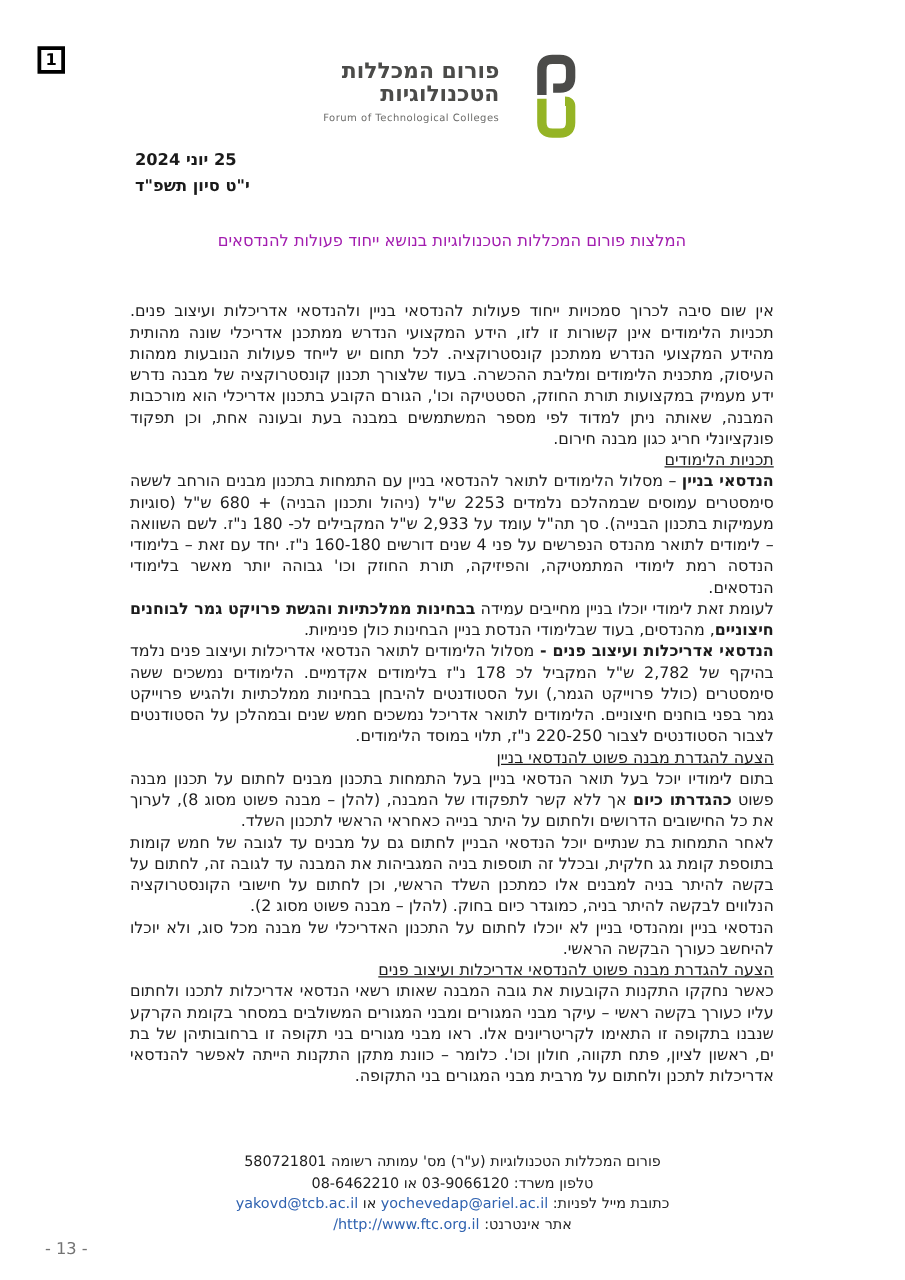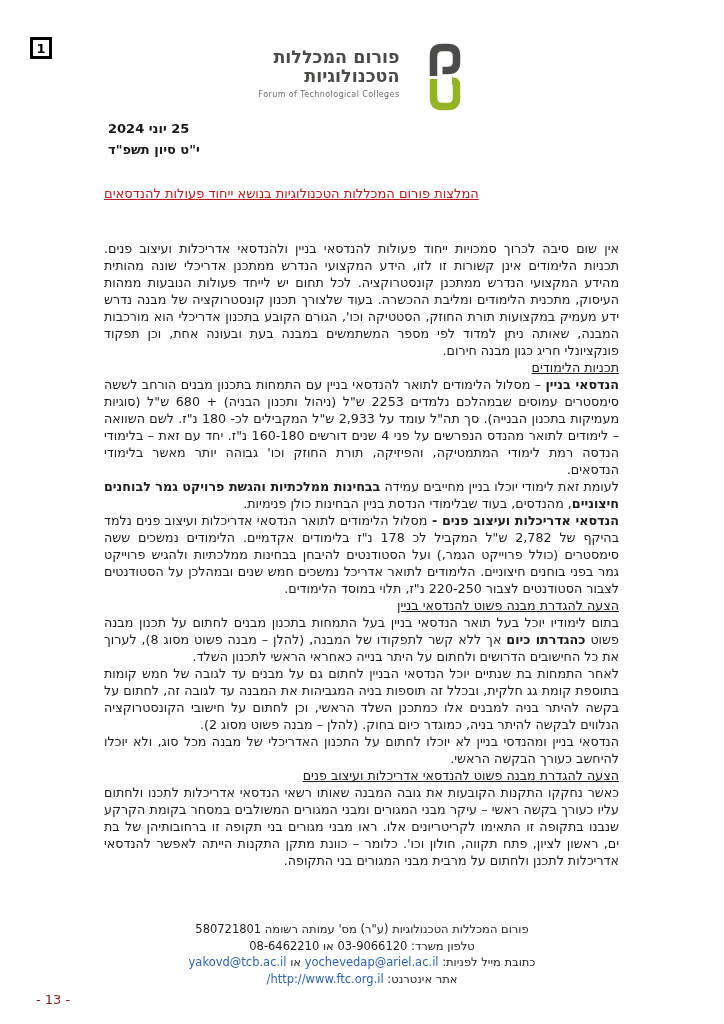--- a/index.html
+++ b/index.html
@@ -20,37 +20,37 @@
   .logo-heb { font-weight:bold; font-size:17.5px; line-height:19px; color:#4b4b49; }
   .logo-eng { direction:ltr; text-align:left; font-weight:normal; font-size:8px; letter-spacing:0.4px;
     color:#6b6b69; margin-top:4px; }
 
   
   .date-block { position:absolute; top:118px; left:108px; direction:rtl; text-align:left;
     font-weight:bold; font-size:13px; line-height:21px; color:#1a1a1a; }
 
   
   .doc-title { position:absolute; top:186px; left:104px; right:105px; direction:rtl;
-    text-align:left; font-size:13px; font-weight:normal; text-decoration:underline;
-    color:#b91c1c; }
+    text-align:center; font-size:13px; font-weight:normal; 
+    color:#a21caf; }
 
   
   .content { position:absolute; top:240px; left:104px; right:105px; direction:rtl;
     font-size:12.7px; line-height:17px; text-align:justify; color:#1d1d1d; }
   .sec-heading { text-decoration:underline; text-align:right; }
   .para { margin:0; }
   .bold { font-weight:bold; }
 
   
   .footer { position:absolute; top:921px; left:60px; right:60px; direction:rtl; text-align:center;
     font-size:11.5px; line-height:16.5px; color:#1d1d1d; }
   .footer a.link { cursor:pointer; }
 
   
-  .page-num { position:absolute; left:36px; top:992px; font-size:13px; color:#7f1d1d; }
+  .page-num { position:absolute; left:36px; top:992px; font-size:13px; color:#737373; }
 </style>
 </head>
 <body>
 
 <div class="page">
 
   <div class="annot-box">1</div>
 
   <header class="logo-block">
     <div class="logo-inner">

